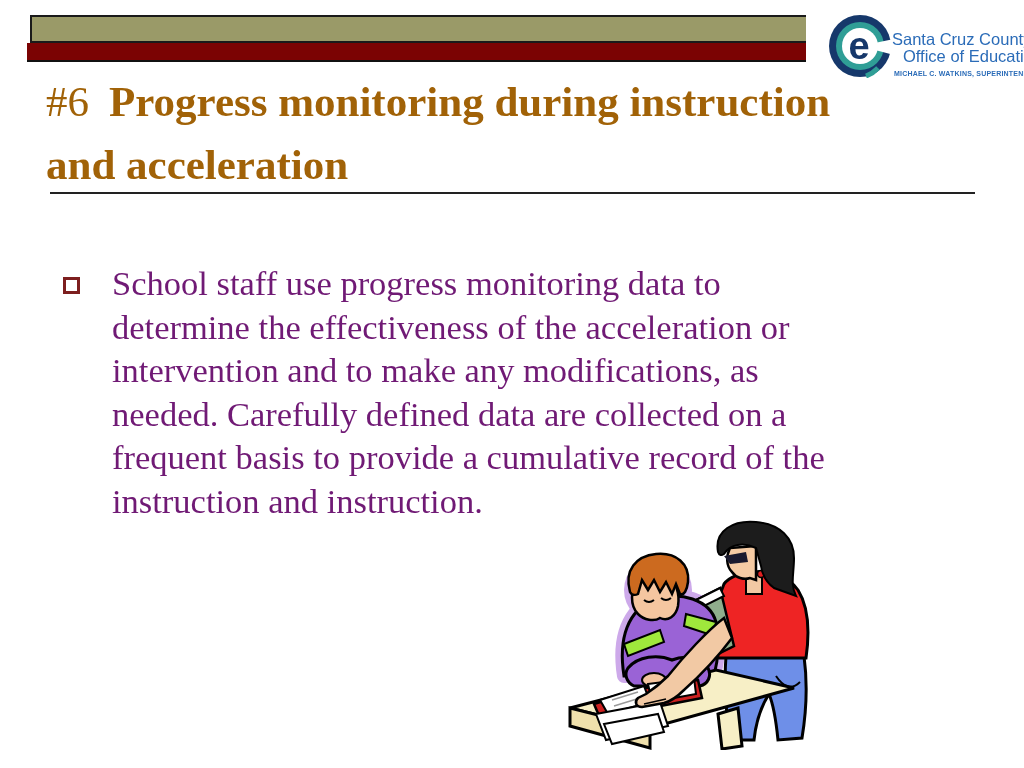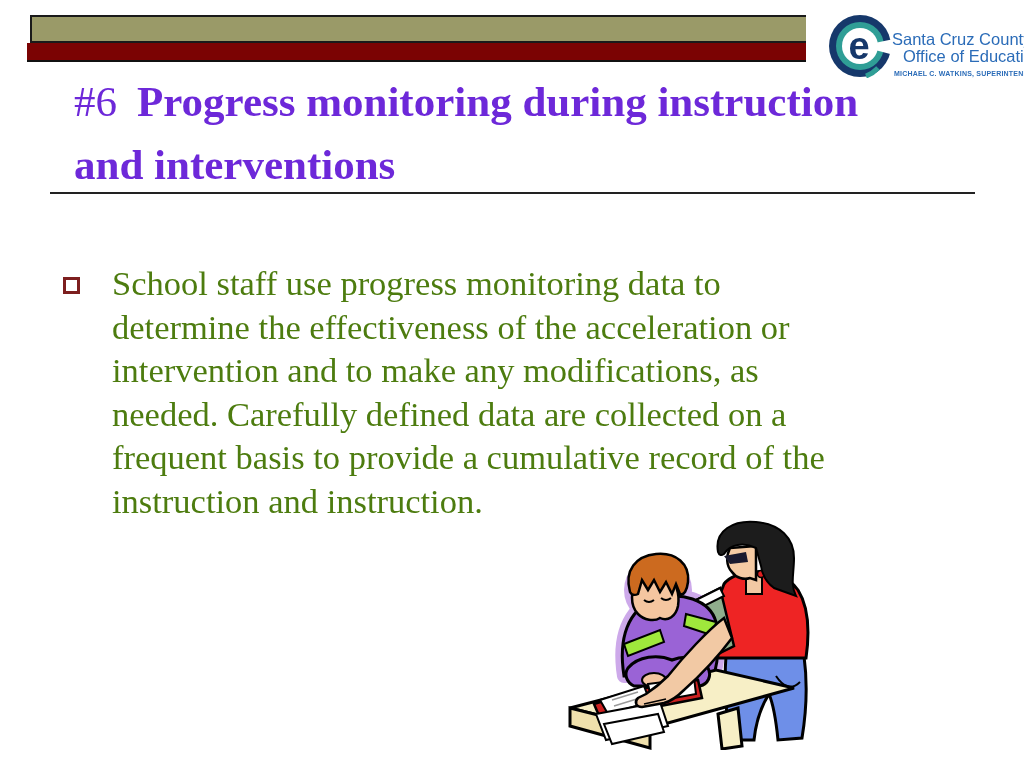--- a/index.html
+++ b/index.html
@@ -15,31 +15,31 @@
   
   .logo-box{position:absolute;left:806px;top:8px;width:210px;height:74px;background:#fff;}
   .logo-circle{position:absolute;left:20px;top:2px;}
   .logo-text{position:absolute;left:86px;top:23px;font-family:"Liberation Sans",sans-serif;
              color:#2B6CB8;line-height:17px;font-size:16.5px;white-space:nowrap;}
   .logo-text .l2{margin-left:11px;}
   .logo-sup{position:absolute;left:88px;top:62px;font-family:"Liberation Sans",sans-serif;
             color:#2B6CB8;font-size:7px;font-weight:bold;letter-spacing:.2px;white-space:nowrap;}
 
   
-  .title{position:absolute;left:74px;top:70px;width:920px;color:#6d28d9;
+  .title{position:absolute;left:46px;top:70px;width:920px;color:#a16207;
          font-size:43px;line-height:63px;}
   .title .num{font-weight:400;margin-right:20px;}
   .title .main{font-weight:700;}
 
   .divider{position:absolute;left:50px;top:192px;width:925px;height:2px;background:#222;}
 
   
   .bullet-square{position:absolute;left:63px;top:277px;width:11px;height:11px;
                  border:3px solid #7D1F1F;background:#fff;}
-  .body-text{position:absolute;left:112px;top:262px;color:#4d7c0f;
+  .body-text{position:absolute;left:112px;top:262px;color:#701a75;
              font-size:34.5px;line-height:43.5px;}
   .body-text .line{white-space:nowrap;}
 
   
   .clipart{position:absolute;left:568px;top:518px;width:300px;height:232px;}
 </style>
 </head>
 <body>
 
 <div class="slide">
@@ -58,21 +58,21 @@
     </svg>
     <div class="logo-text">
       <div>Santa Cruz County</div>
       <div class="l2">Office of Education</div>
     </div>
     <div class="logo-sup">MICHAEL C. WATKINS, SUPERINTENDENT</div>
   </div>
 
   <div class="title">
     <div><span class="num">#6</span><span class="main">Progress monitoring during instruction</span></div>
-    <div class="main">and interventions</div>
+    <div class="main">and acceleration</div>
   </div>
 
   <div class="divider"></div>
 
   <div class="bullet-square"></div>
   <div class="body-text">
     <div class="line">School staff use progress monitoring data to</div>
     <div class="line">determine the effectiveness of the acceleration or</div>
     <div class="line">intervention and to make any modifications, as</div>
     <div class="line">needed. Carefully defined data are collected on a</div>

